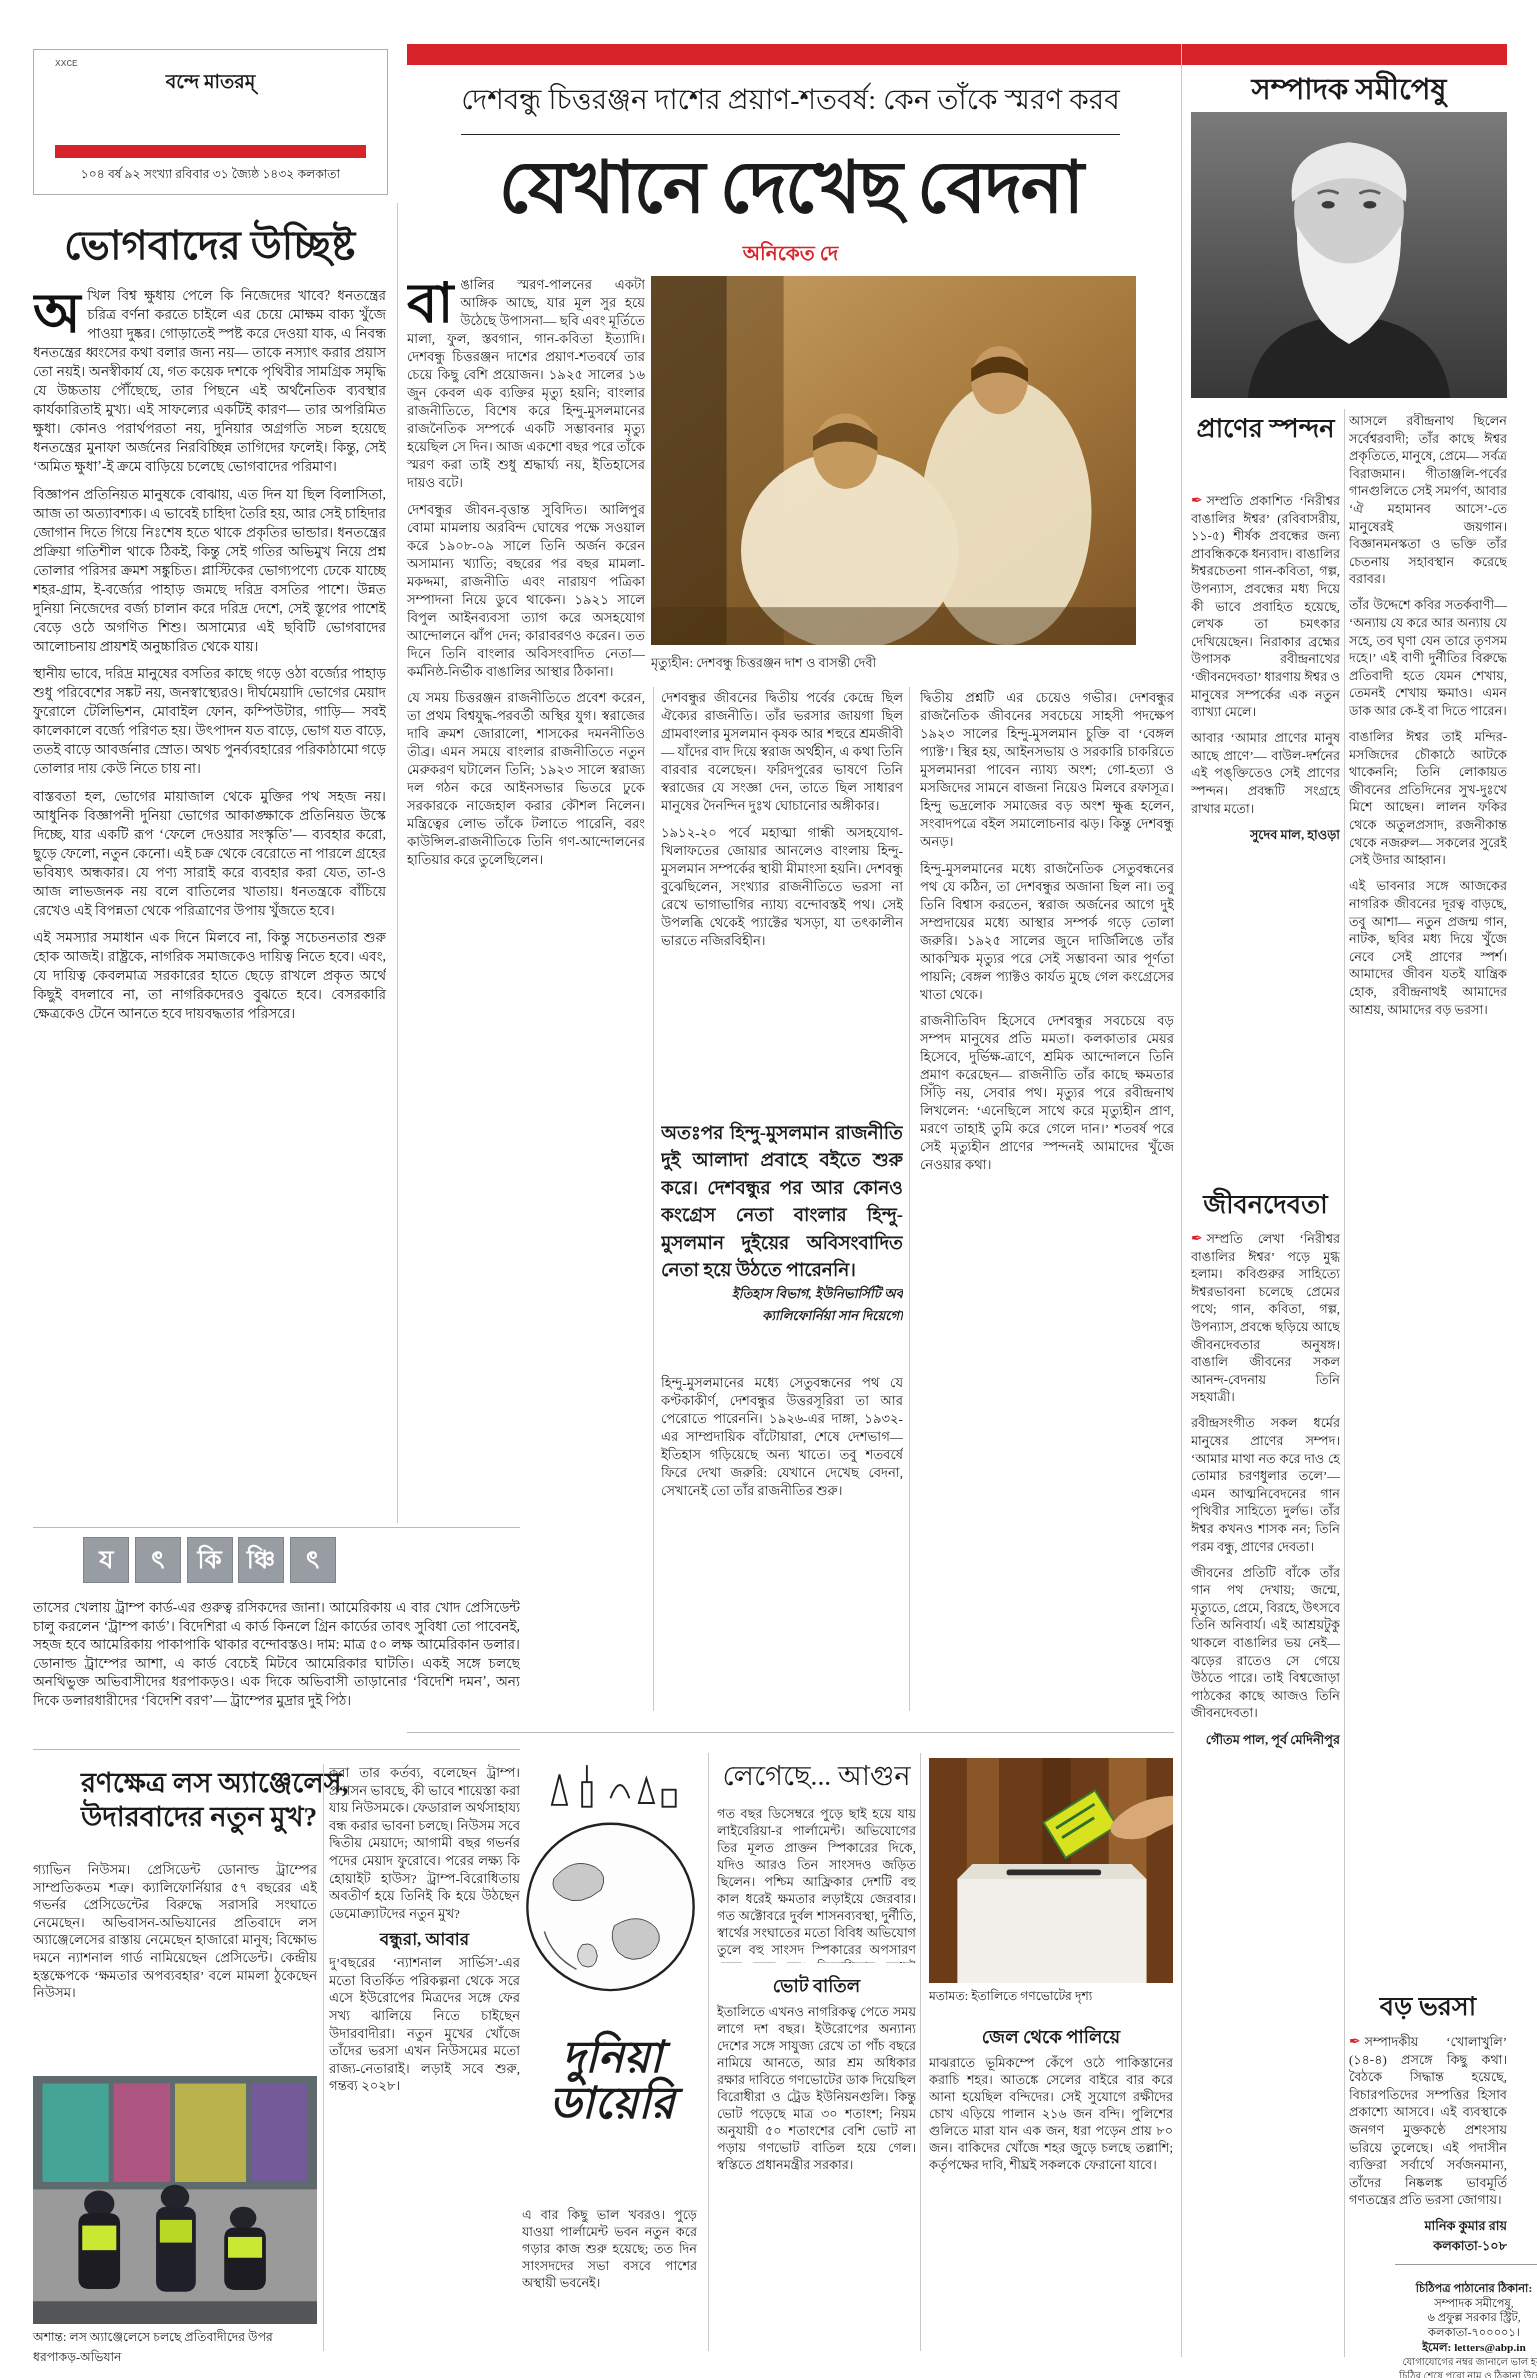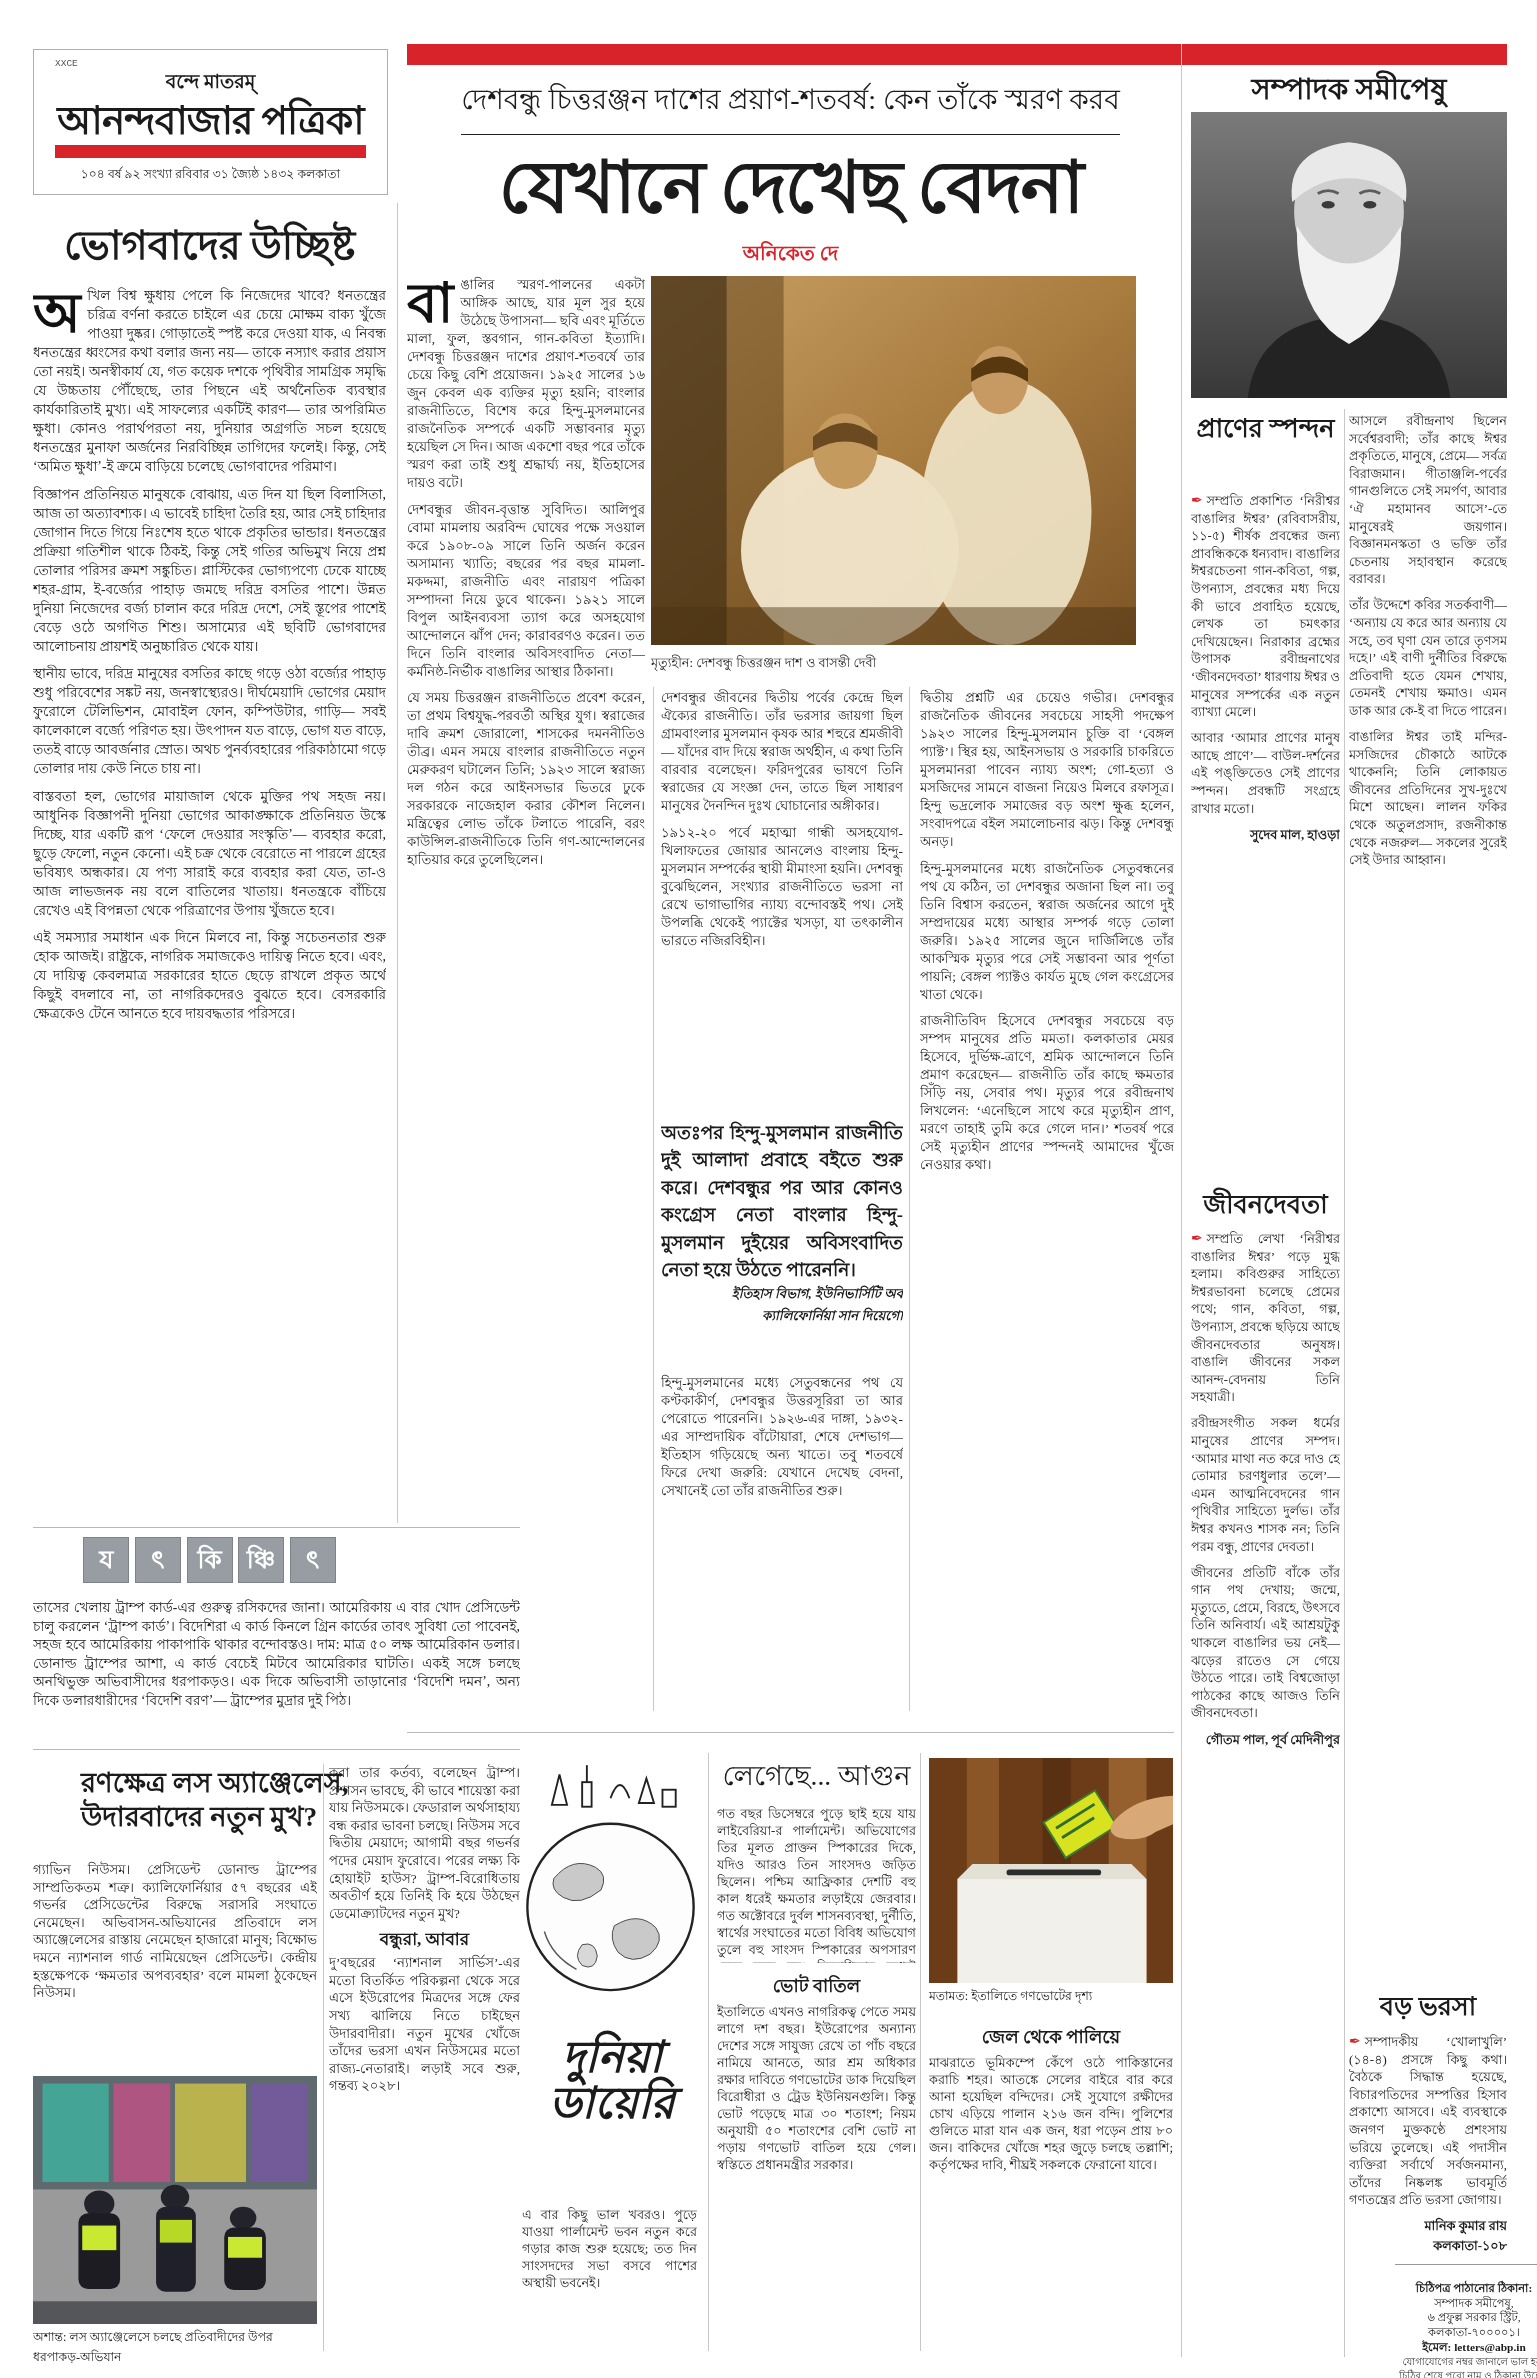--- a/index.html
+++ b/index.html
@@ -25,21 +25,20 @@
   .photo{display:block;}
 </style>
 </head>
 <body>
 
 <div id="page">
 
   <div class="abs" style="left:33px;top:49px;width:353px;height:144px;border:0.9px solid #aeaeae;">
     <div class="abs" style="left:21px;top:7.6px;font-size:9.5px;color:#555;font-family:'Liberation Mono',monospace;">XXCE</div>
     <div class="abs ctr" style="left:0;top:17px;width:100%;font-size:19px;font-weight:bold;">বন্দে মাতরম্</div>
-    <div class="abs ctr" style="left:0;top:40px;width:100%;font-size:39px;font-weight:bold;letter-spacing:-0.9px;white-space:nowrap;">আনন্দবাজার পত্রিকা</div>
     <div class="abs redbar" style="left:21px;top:95px;width:311px;height:13.2px;"></div>
     <div class="abs ctr" style="left:0;top:115px;width:100%;font-size:12.3px;">১০৪ বর্ষ ৯২ সংখ্যা রবিবার ৩১ জ্যৈষ্ঠ ১৪৩২ কলকাতা</div>
   </div>
 
   <div class="abs ctr" style="left:33px;top:214px;width:353px;font-size:40px;font-weight:bold;">ভোগবাদের উচ্ছিষ্ট</div>
   <div class="abs just" style="left:33px;top:286px;width:353px;height:1235px;font-size:13.7px;line-height:19px;">
     <p><span class="dropcap">অ</span><span>খিল বিশ্ব ক্ষুধায় পেলে কি নিজেদের খাবে? ধনতন্ত্রের চরিত্র বর্ণনা করতে চাইলে এর চেয়ে মোক্ষম বাক্য খুঁজে পাওয়া দুষ্কর। গোড়াতেই স্পষ্ট করে দেওয়া যাক, এ নিবন্ধ ধনতন্ত্রের ধ্বংসের কথা বলার জন্য নয়— তাকে নস্যাৎ করার প্রয়াস তো নয়ই। অনস্বীকার্য যে, গত কয়েক দশকে পৃথিবীর সামগ্রিক সমৃদ্ধি যে উচ্চতায় পৌঁছেছে, তার পিছনে এই অর্থনৈতিক ব্যবস্থার কার্যকারিতাই মুখ্য। এই সাফল্যের একটিই কারণ— তার অপরিমিত ক্ষুধা। কোনও পরার্থপরতা নয়, দুনিয়ার অগ্রগতি সচল হয়েছে ধনতন্ত্রের মুনাফা অর্জনের নিরবিচ্ছিন্ন তাগিদের ফলেই। কিন্তু, সেই ‘অমিত ক্ষুধা’-ই ক্রমে বাড়িয়ে চলেছে ভোগবাদের পরিমাণ।</span></p>
     <p>বিজ্ঞাপন প্রতিনিয়ত মানুষকে বোঝায়, এত দিন যা ছিল বিলাসিতা, আজ তা অত্যাবশ্যক। এ ভাবেই চাহিদা তৈরি হয়, আর সেই চাহিদার জোগান দিতে গিয়ে নিঃশেষ হতে থাকে প্রকৃতির ভান্ডার। ধনতন্ত্রের প্রক্রিয়া গতিশীল থাকে ঠিকই, কিন্তু সেই গতির অভিমুখ নিয়ে প্রশ্ন তোলার পরিসর ক্রমশ সঙ্কুচিত। প্লাস্টিকের ভোগ্যপণ্যে ঢেকে যাচ্ছে শহর-গ্রাম, ই-বর্জ্যের পাহাড় জমছে দরিদ্র বসতির পাশে। উন্নত দুনিয়া নিজেদের বর্জ্য চালান করে দরিদ্র দেশে, সেই স্তূপের পাশেই বেড়ে ওঠে অগণিত শিশু। অসাম্যের এই ছবিটি ভোগবাদের আলোচনায় প্রায়শই অনুচ্চারিত থেকে যায়।</p>
     <p>স্থানীয় ভাবে, দরিদ্র মানুষের বসতির কাছে গড়ে ওঠা বর্জ্যের পাহাড় শুধু পরিবেশের সঙ্কট নয়, জনস্বাস্থ্যেরও। দীর্ঘমেয়াদি ভোগের মেয়াদ ফুরোলে টেলিভিশন, মোবাইল ফোন, কম্পিউটার, গাড়ি— সবই কালেকালে বর্জ্যে পরিণত হয়। উৎপাদন যত বাড়ে, ভোগ যত বাড়ে, ততই বাড়ে আবর্জনার স্রোত। অথচ পুনর্ব্যবহারের পরিকাঠামো গড়ে তোলার দায় কেউ নিতে চায় না।</p>
     <p>বাস্তবতা হল, ভোগের মায়াজাল থেকে মুক্তির পথ সহজ নয়। আধুনিক বিজ্ঞাপনী দুনিয়া ভোগের আকাঙ্ক্ষাকে প্রতিনিয়ত উস্কে দিচ্ছে, যার একটি রূপ ‘ফেলে দেওয়ার সংস্কৃতি’— ব্যবহার করো, ছুড়ে ফেলো, নতুন কেনো। এই চক্র থেকে বেরোতে না পারলে গ্রহের ভবিষ্যৎ অন্ধকার। যে পণ্য সারাই করে ব্যবহার করা যেত, তা-ও আজ লাভজনক নয় বলে বাতিলের খাতায়। ধনতন্ত্রকে বাঁচিয়ে রেখেও এই বিপন্নতা থেকে পরিত্রাণের উপায় খুঁজতে হবে।</p>
@@ -139,20 +138,21 @@
     <p><span class="pen">✒</span><span>সম্প্রতি লেখা ‘নিরীশ্বর বাঙালির ঈশ্বর’ পড়ে মুগ্ধ হলাম। কবিগুরুর সাহিত্যে ঈশ্বরভাবনা চলেছে প্রেমের পথে; গান, কবিতা, গল্প, উপন্যাস, প্রবন্ধে ছড়িয়ে আছে জীবনদেবতার অনুষঙ্গ। বাঙালি জীবনের সকল আনন্দ-বেদনায় তিনি সহযাত্রী।</span></p>
     <p>রবীন্দ্রসংগীত সকল ধর্মের মানুষের প্রাণের সম্পদ। ‘আমার মাথা নত করে দাও হে তোমার চরণধুলার তলে’— এমন আত্মনিবেদনের গান পৃথিবীর সাহিত্যে দুর্লভ। তাঁর ঈশ্বর কখনও শাসক নন; তিনি পরম বন্ধু, প্রাণের দেবতা।</p>
     <p>জীবনের প্রতিটি বাঁকে তাঁর গান পথ দেখায়; জন্মে, মৃত্যুতে, প্রেমে, বিরহে, উৎসবে তিনি অনিবার্য। এই আশ্রয়টুকু থাকলে বাঙালির ভয় নেই— ঝড়ের রাতেও সে গেয়ে উঠতে পারে। তাই বিশ্বজোড়া পাঠকের কাছে আজও তিনি জীবনদেবতা।</p>
     <span class="sig">গৌতম পাল, পূর্ব মেদিনীপুর</span>
   </div>
 
   <div class="abs just" style="left:1349px;top:413px;width:158px;height:1560px;font-size:12.8px;line-height:17.6px;">
     <p>আসলে রবীন্দ্রনাথ ছিলেন সর্বেশ্বরবাদী; তাঁর কাছে ঈশ্বর প্রকৃতিতে, মানুষে, প্রেমে— সর্বত্র বিরাজমান। গীতাঞ্জলি-পর্বের গানগুলিতে সেই সমর্পণ, আবার ‘ঐ মহামানব আসে’-তে মানুষেরই জয়গান। বিজ্ঞানমনস্কতা ও ভক্তি তাঁর চেতনায় সহাবস্থান করেছে বরাবর।</p>
     <p>তাঁর উদ্দেশে কবির সতর্কবাণী— ‘অন্যায় যে করে আর অন্যায় যে সহে, তব ঘৃণা যেন তারে তৃণসম দহে।’ এই বাণী দুর্নীতির বিরুদ্ধে প্রতিবাদী হতে যেমন শেখায়, তেমনই শেখায় ক্ষমাও। এমন ডাক আর কে-ই বা দিতে পারেন।</p>
     <p>বাঙালির ঈশ্বর তাই মন্দির-মসজিদের চৌকাঠে আটকে থাকেননি; তিনি লোকায়ত জীবনের প্রতিদিনের সুখ-দুঃখে মিশে আছেন। লালন ফকির থেকে অতুলপ্রসাদ, রজনীকান্ত থেকে নজরুল— সকলের সুরেই সেই উদার আহ্বান।</p>
+    <p>এই ভাবনার সঙ্গে আজকের নাগরিক জীবনের দূরত্ব বাড়ছে, তবু আশা— নতুন প্রজন্ম গান, নাটক, ছবির মধ্য দিয়ে খুঁজে নেবে সেই প্রাণের স্পর্শ। আমাদের জীবন যতই যান্ত্রিক হোক, রবীন্দ্রনাথই আমাদের আশ্রয়, আমাদের বড় ভরসা।</p>
   </div>
 
   <div class="abs ctr lthead" style="left:1349px;top:1987px;width:158px;font-size:25.6px;">বড় ভরসা</div>
   <div class="abs just" style="left:1349px;top:2033px;width:158px;height:225px;font-size:12.8px;line-height:17.6px;">
     <p><span class="pen">✒</span><span>সম্পাদকীয় ‘খোলাখুলি’ (১৪-৪) প্রসঙ্গে কিছু কথা। বৈঠকে সিদ্ধান্ত হয়েছে, বিচারপতিদের সম্পত্তির হিসাব প্রকাশ্যে আসবে। এই ব্যবস্থাকে জনগণ মুক্তকণ্ঠে প্রশংসায় ভরিয়ে তুলেছে। এই পদাসীন ব্যক্তিরা সর্বার্থে সর্বজনমান্য, তাঁদের নিষ্কলঙ্ক ভাবমূর্তি গণতন্ত্রের প্রতি ভরসা জোগায়।</span></p>
     <span class="sig">মানিক কুমার রায়</span>
     <span class="sig">কলকাতা-১০৮</span>
   </div>
 
   <div class="abs ctr" style="left:1395px;top:2264px;width:158px;height:95px;font-size:11.4px;line-height:14.7px;border-top:0.9px solid #999;padding-top:16px;">

